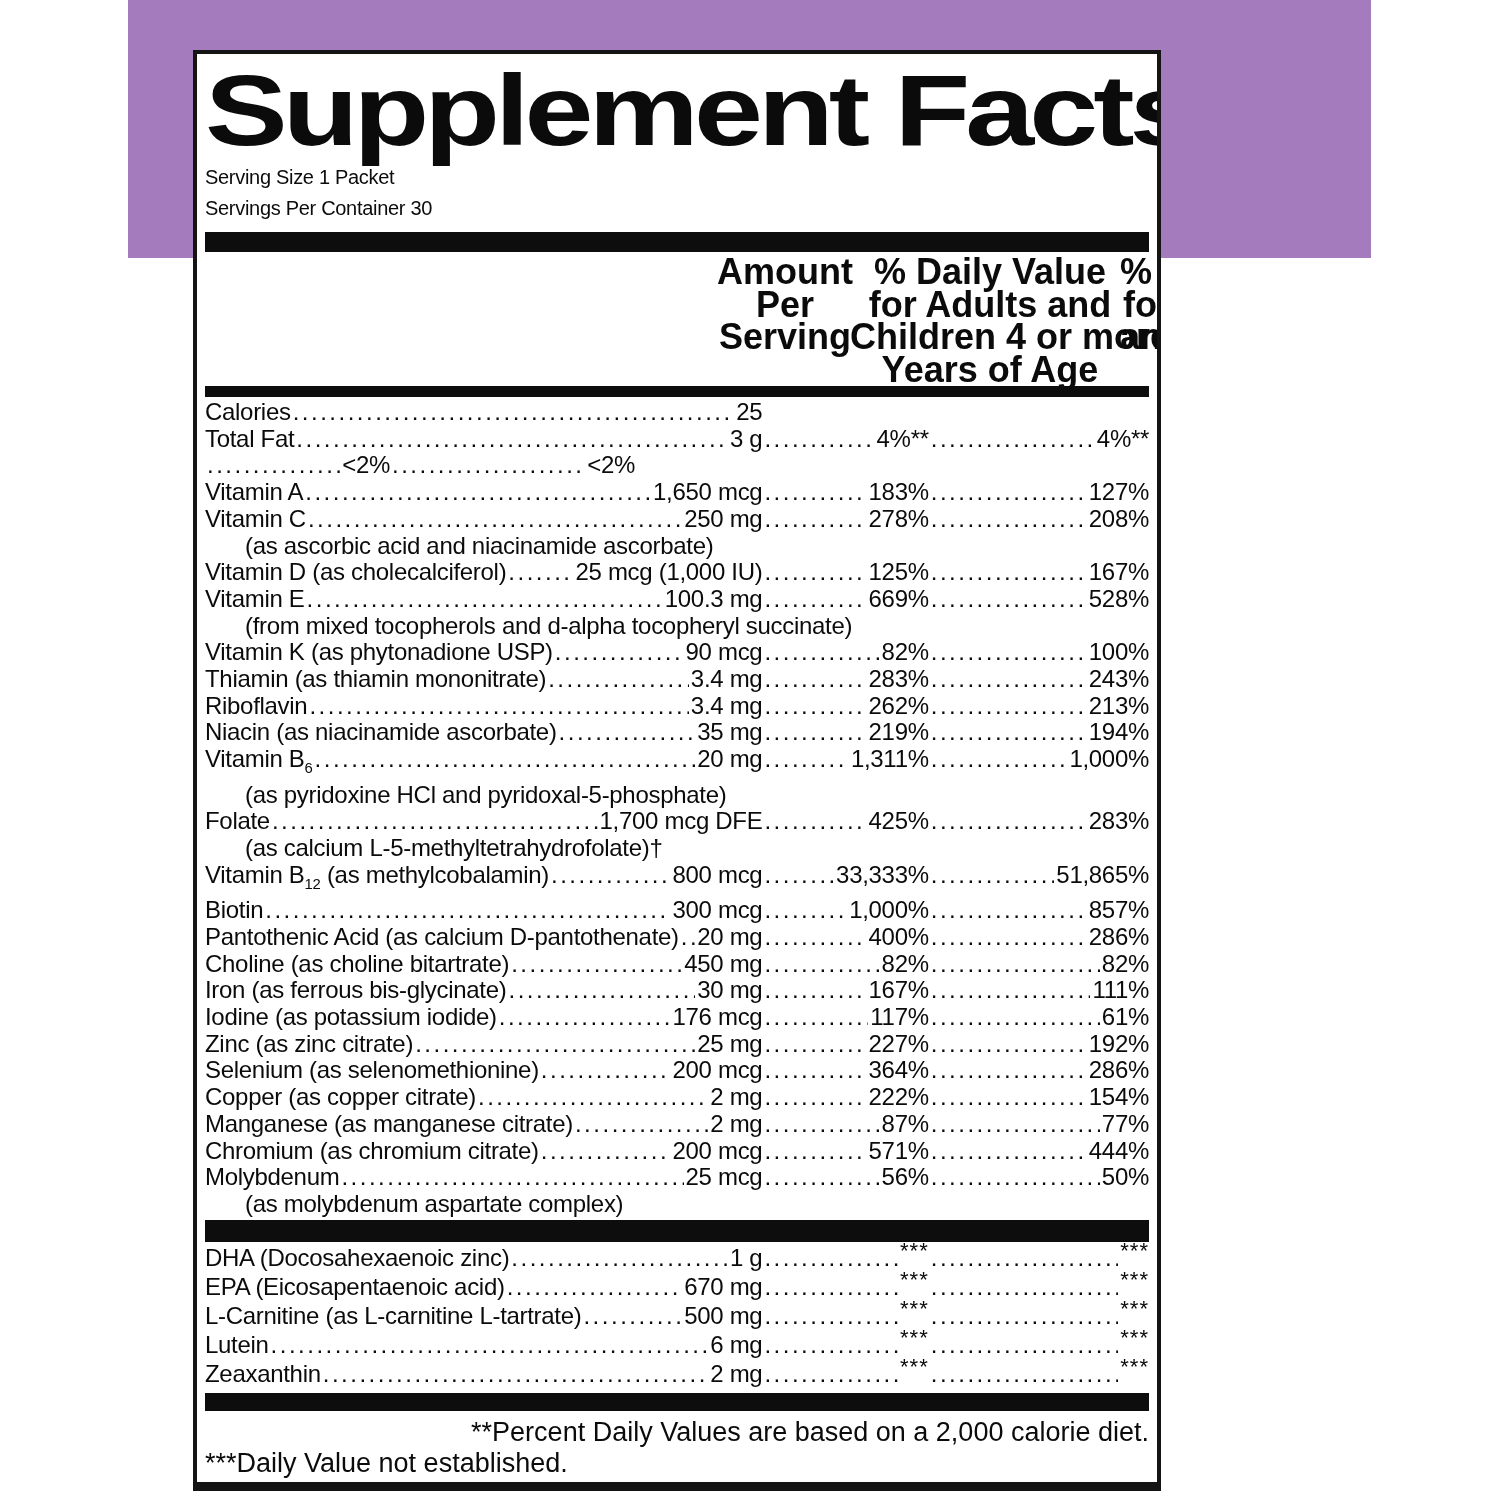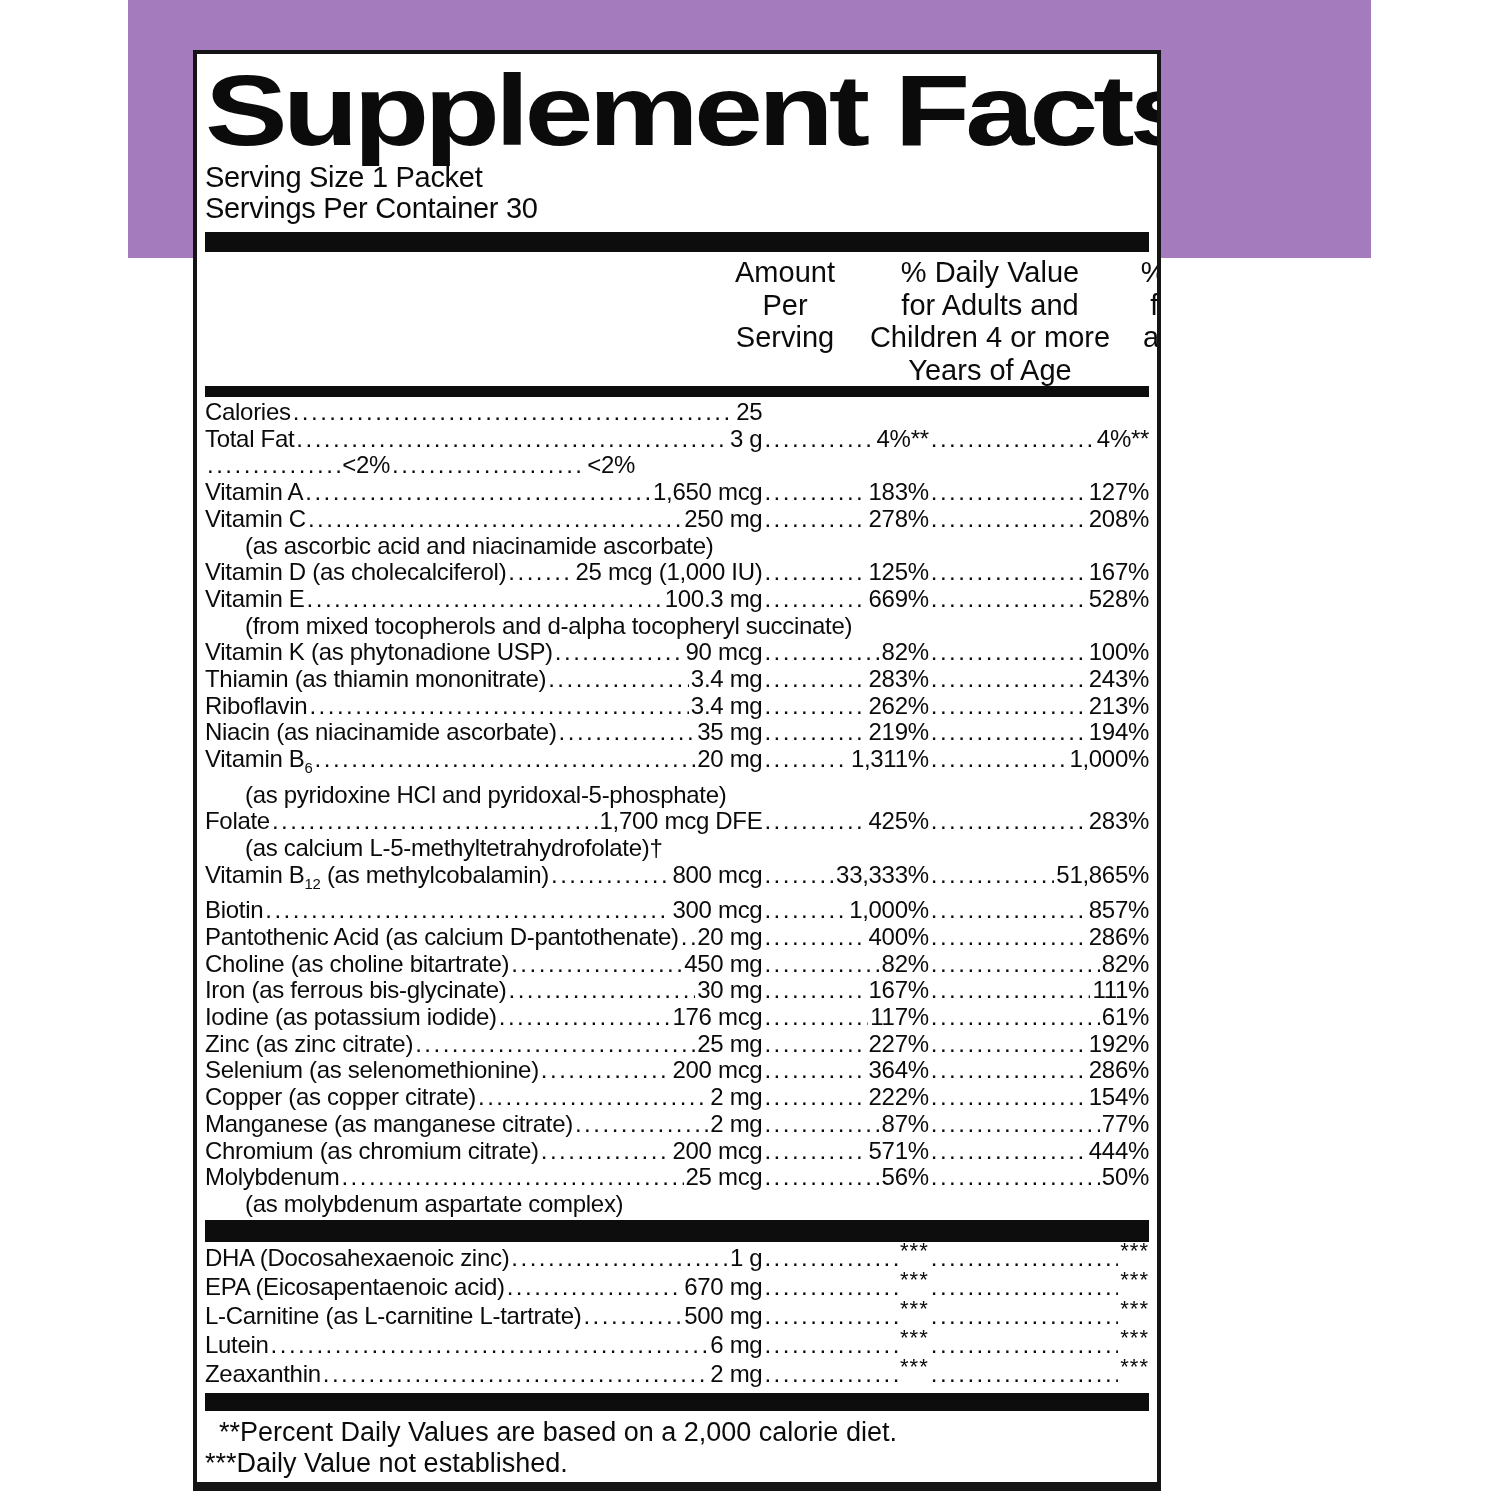--- a/index.html
+++ b/index.html
@@ -4,48 +4,48 @@
 <style>
   html,body{margin:0;padding:0;}
   body{width:1500px;height:1500px;position:relative;background:#ffffff;
        font-family:"Liberation Sans", sans-serif;color:#0b0b0b;overflow:hidden;}
   .purple-band{position:absolute;left:128px;top:0;width:1243px;height:258px;background:#a47cbe;}
   .label{position:absolute;left:193px;top:50px;width:968px;height:1441px;box-sizing:border-box;
          background:#ffffff;border:4px solid #141414;border-bottom-width:9px;padding:0 8px;
          overflow:hidden;z-index:2;}
   .title{margin-top:4px;height:104px;font-weight:bold;font-size:100px;line-height:104px;
          letter-spacing:-4px;white-space:nowrap;transform:scaleX(1.24);transform-origin:left center;}
-  .serving{font-size:29px;line-height:31px;letter-spacing:-0.3px;}
+  .serving{font-size:20px;line-height:31px;letter-spacing:-0.3px;}
   .bar{background:#0d0d0d;width:100%;}
   .bar1{height:20px;margin-top:8px;}
   .bar2{height:11px;}
   .bar3{height:22px;margin:2px 0;}
   .bar4{height:18px;margin-top:4px;}
-  .header{position:relative;height:132px;margin-top:2px;font-weight:normal;font-size:29px;
+  .header{position:relative;height:132px;margin-top:2px;font-weight:bold;font-size:36px;
           line-height:32.5px;}
   .hcell{position:absolute;top:2px;text-align:center;white-space:pre;}
   .hA{left:470px;width:220px;}
   .hB{left:645px;width:280px;}
   .hC{left:915px;width:220px;}
   .rows{margin-top:2px;font-size:24px;line-height:26.7px;letter-spacing:-0.3px;}
   .rows2{font-size:24px;line-height:28px;margin-top:0;}
   .row{display:flex;align-items:baseline;}
   .cell{display:flex;align-items:baseline;min-width:0;}
   .c1{width:620px;}
   .c2{width:185px;}
   .c3{width:245px;}
   .nm{white-space:nowrap;}
   .dots{flex:1 1 auto;overflow:hidden;white-space:nowrap;min-width:0;margin:0 2px;}
   .dots::after{content:"........................................................................................................";letter-spacing:2.5px;}
   .amt,.dv{white-space:nowrap;}
   .star{position:relative;top:-8px;font-size:0.92em;letter-spacing:1px;}
   .subline{padding-left:40px;white-space:nowrap;}
   .subsc{font-size:0.62em;}
   .footnotes{margin-top:6px;font-size:27px;line-height:31px;}
-  .fn-indent{padding-left:14px;}
+  .fn-indent{padding-left:14px;text-align:right;}
 </style>
 </head>
 <body>
 
 <div class="purple-band"></div>
 
 <div class="label">
   <div class="title">Supplement Facts</div>
   <div class="serving">Serving Size 1 Packet</div>
   <div class="serving">Servings Per Container 30</div>

